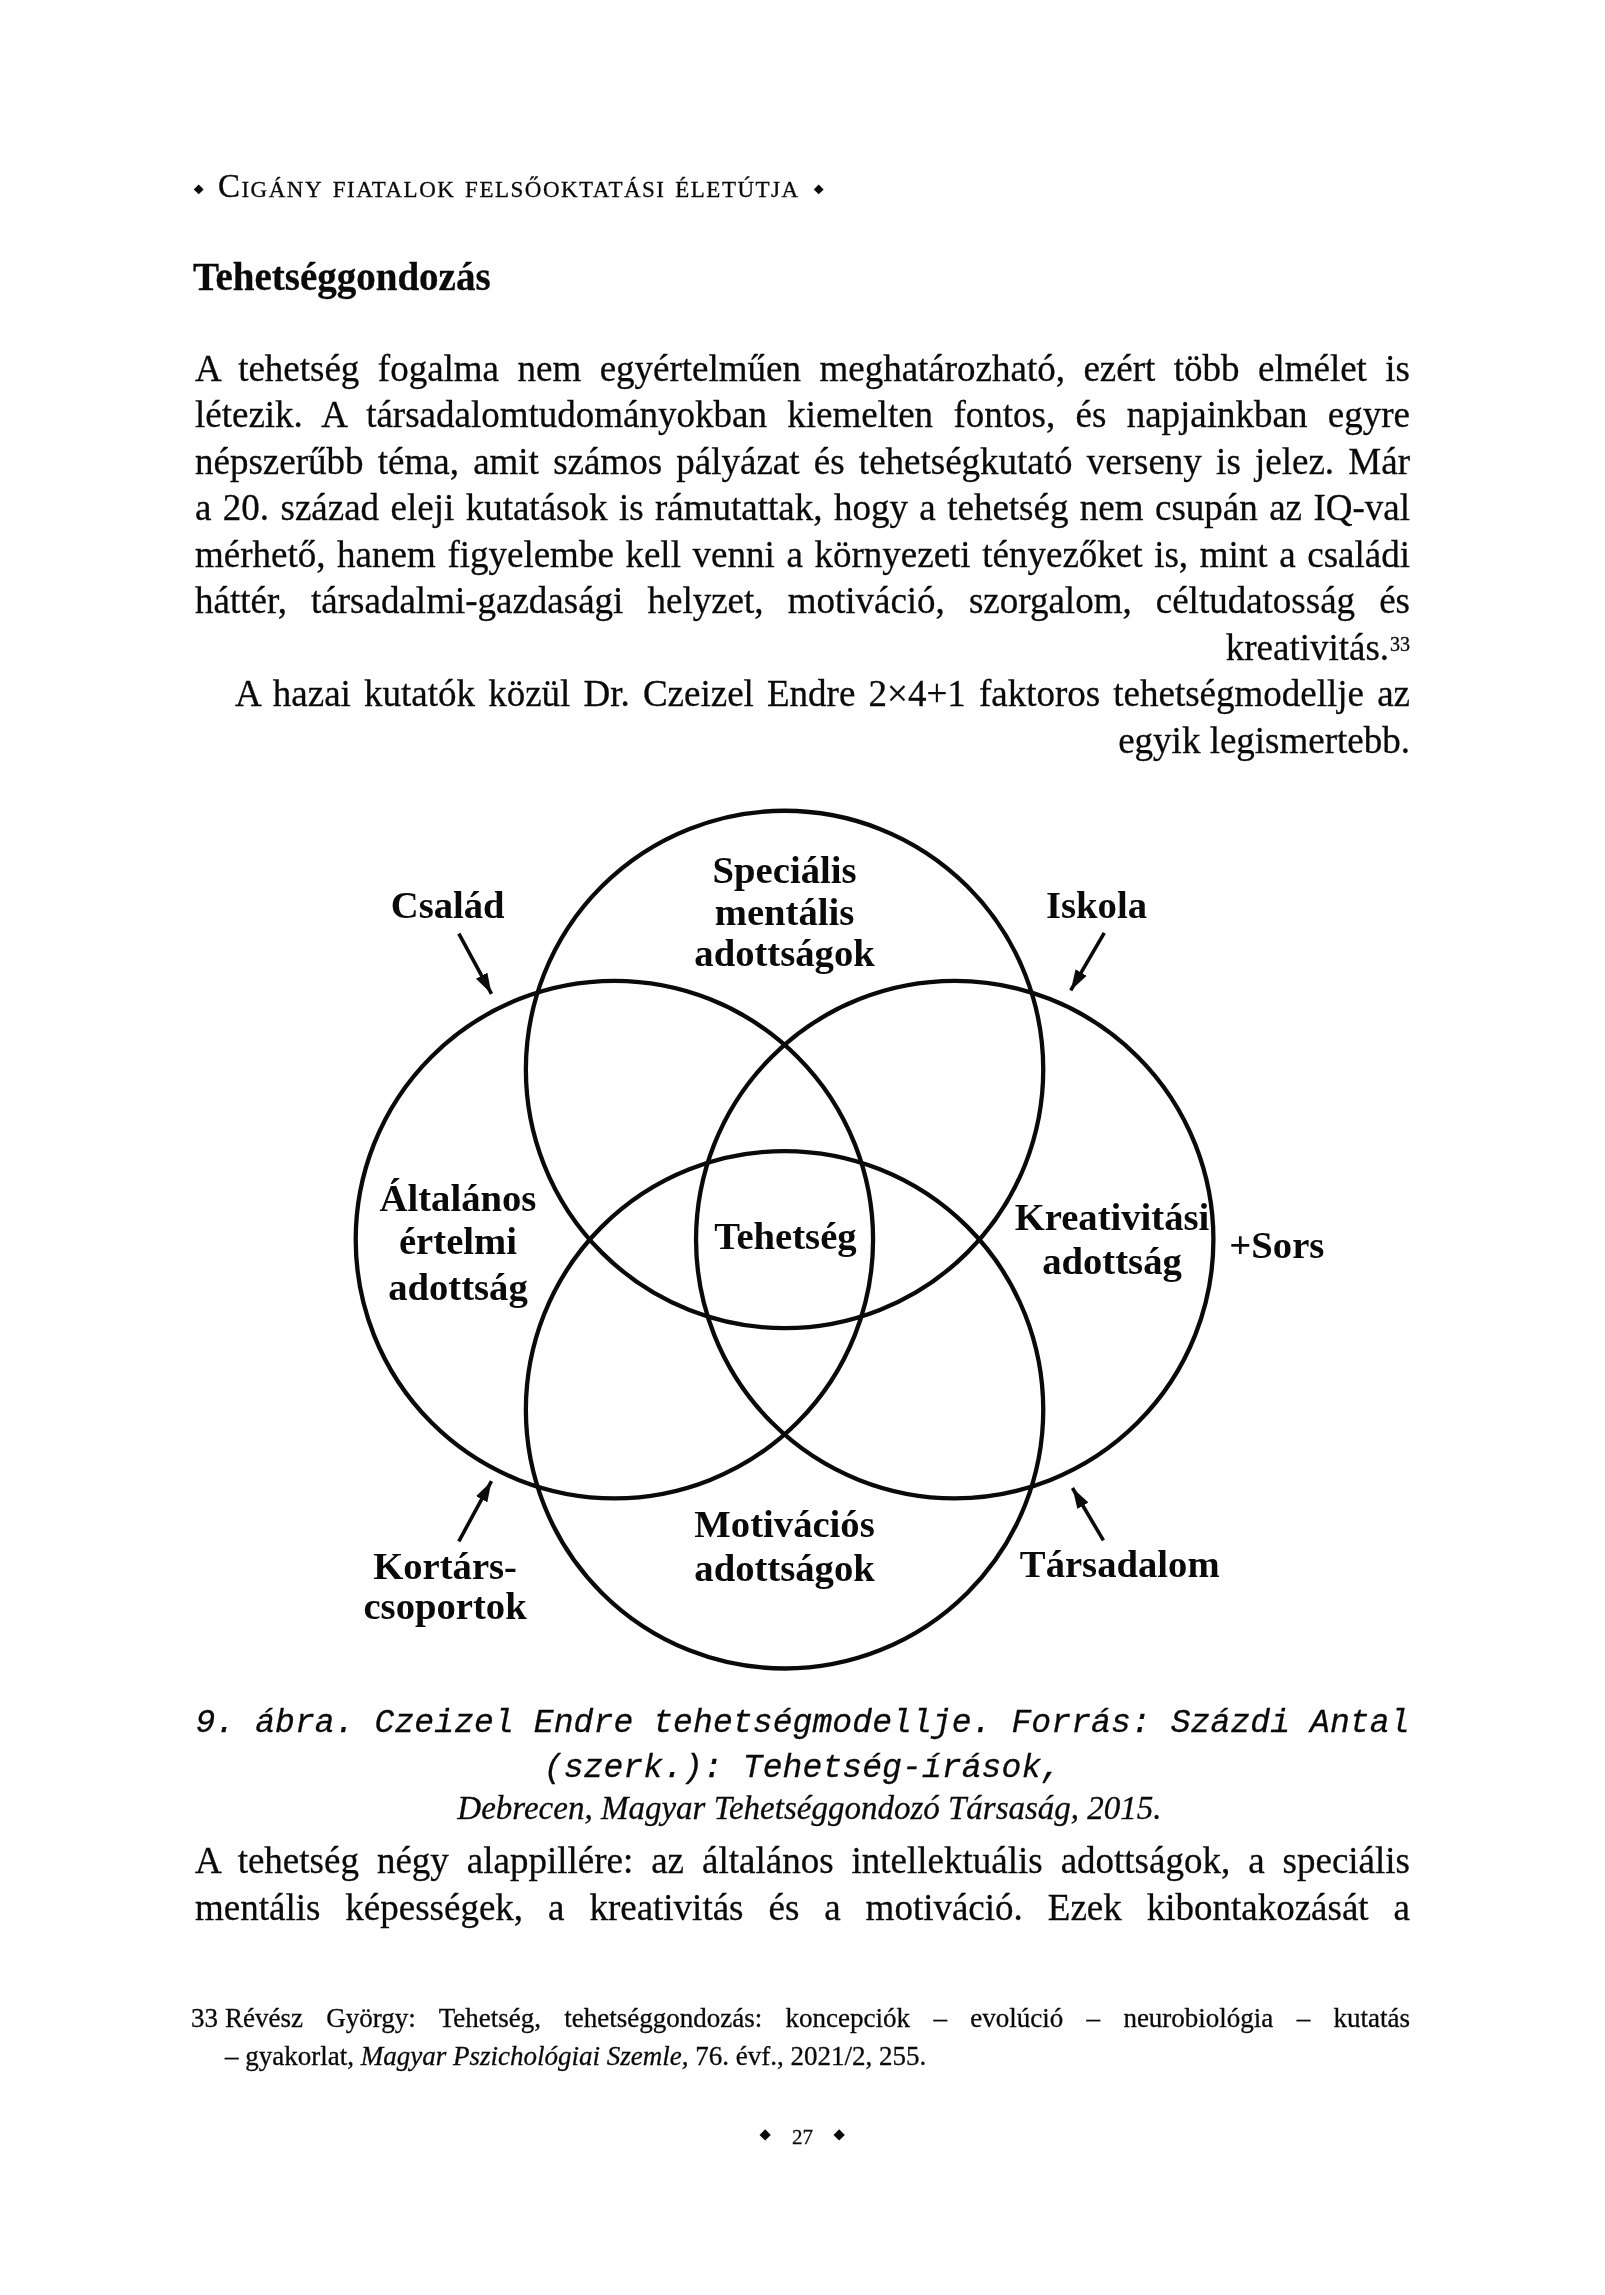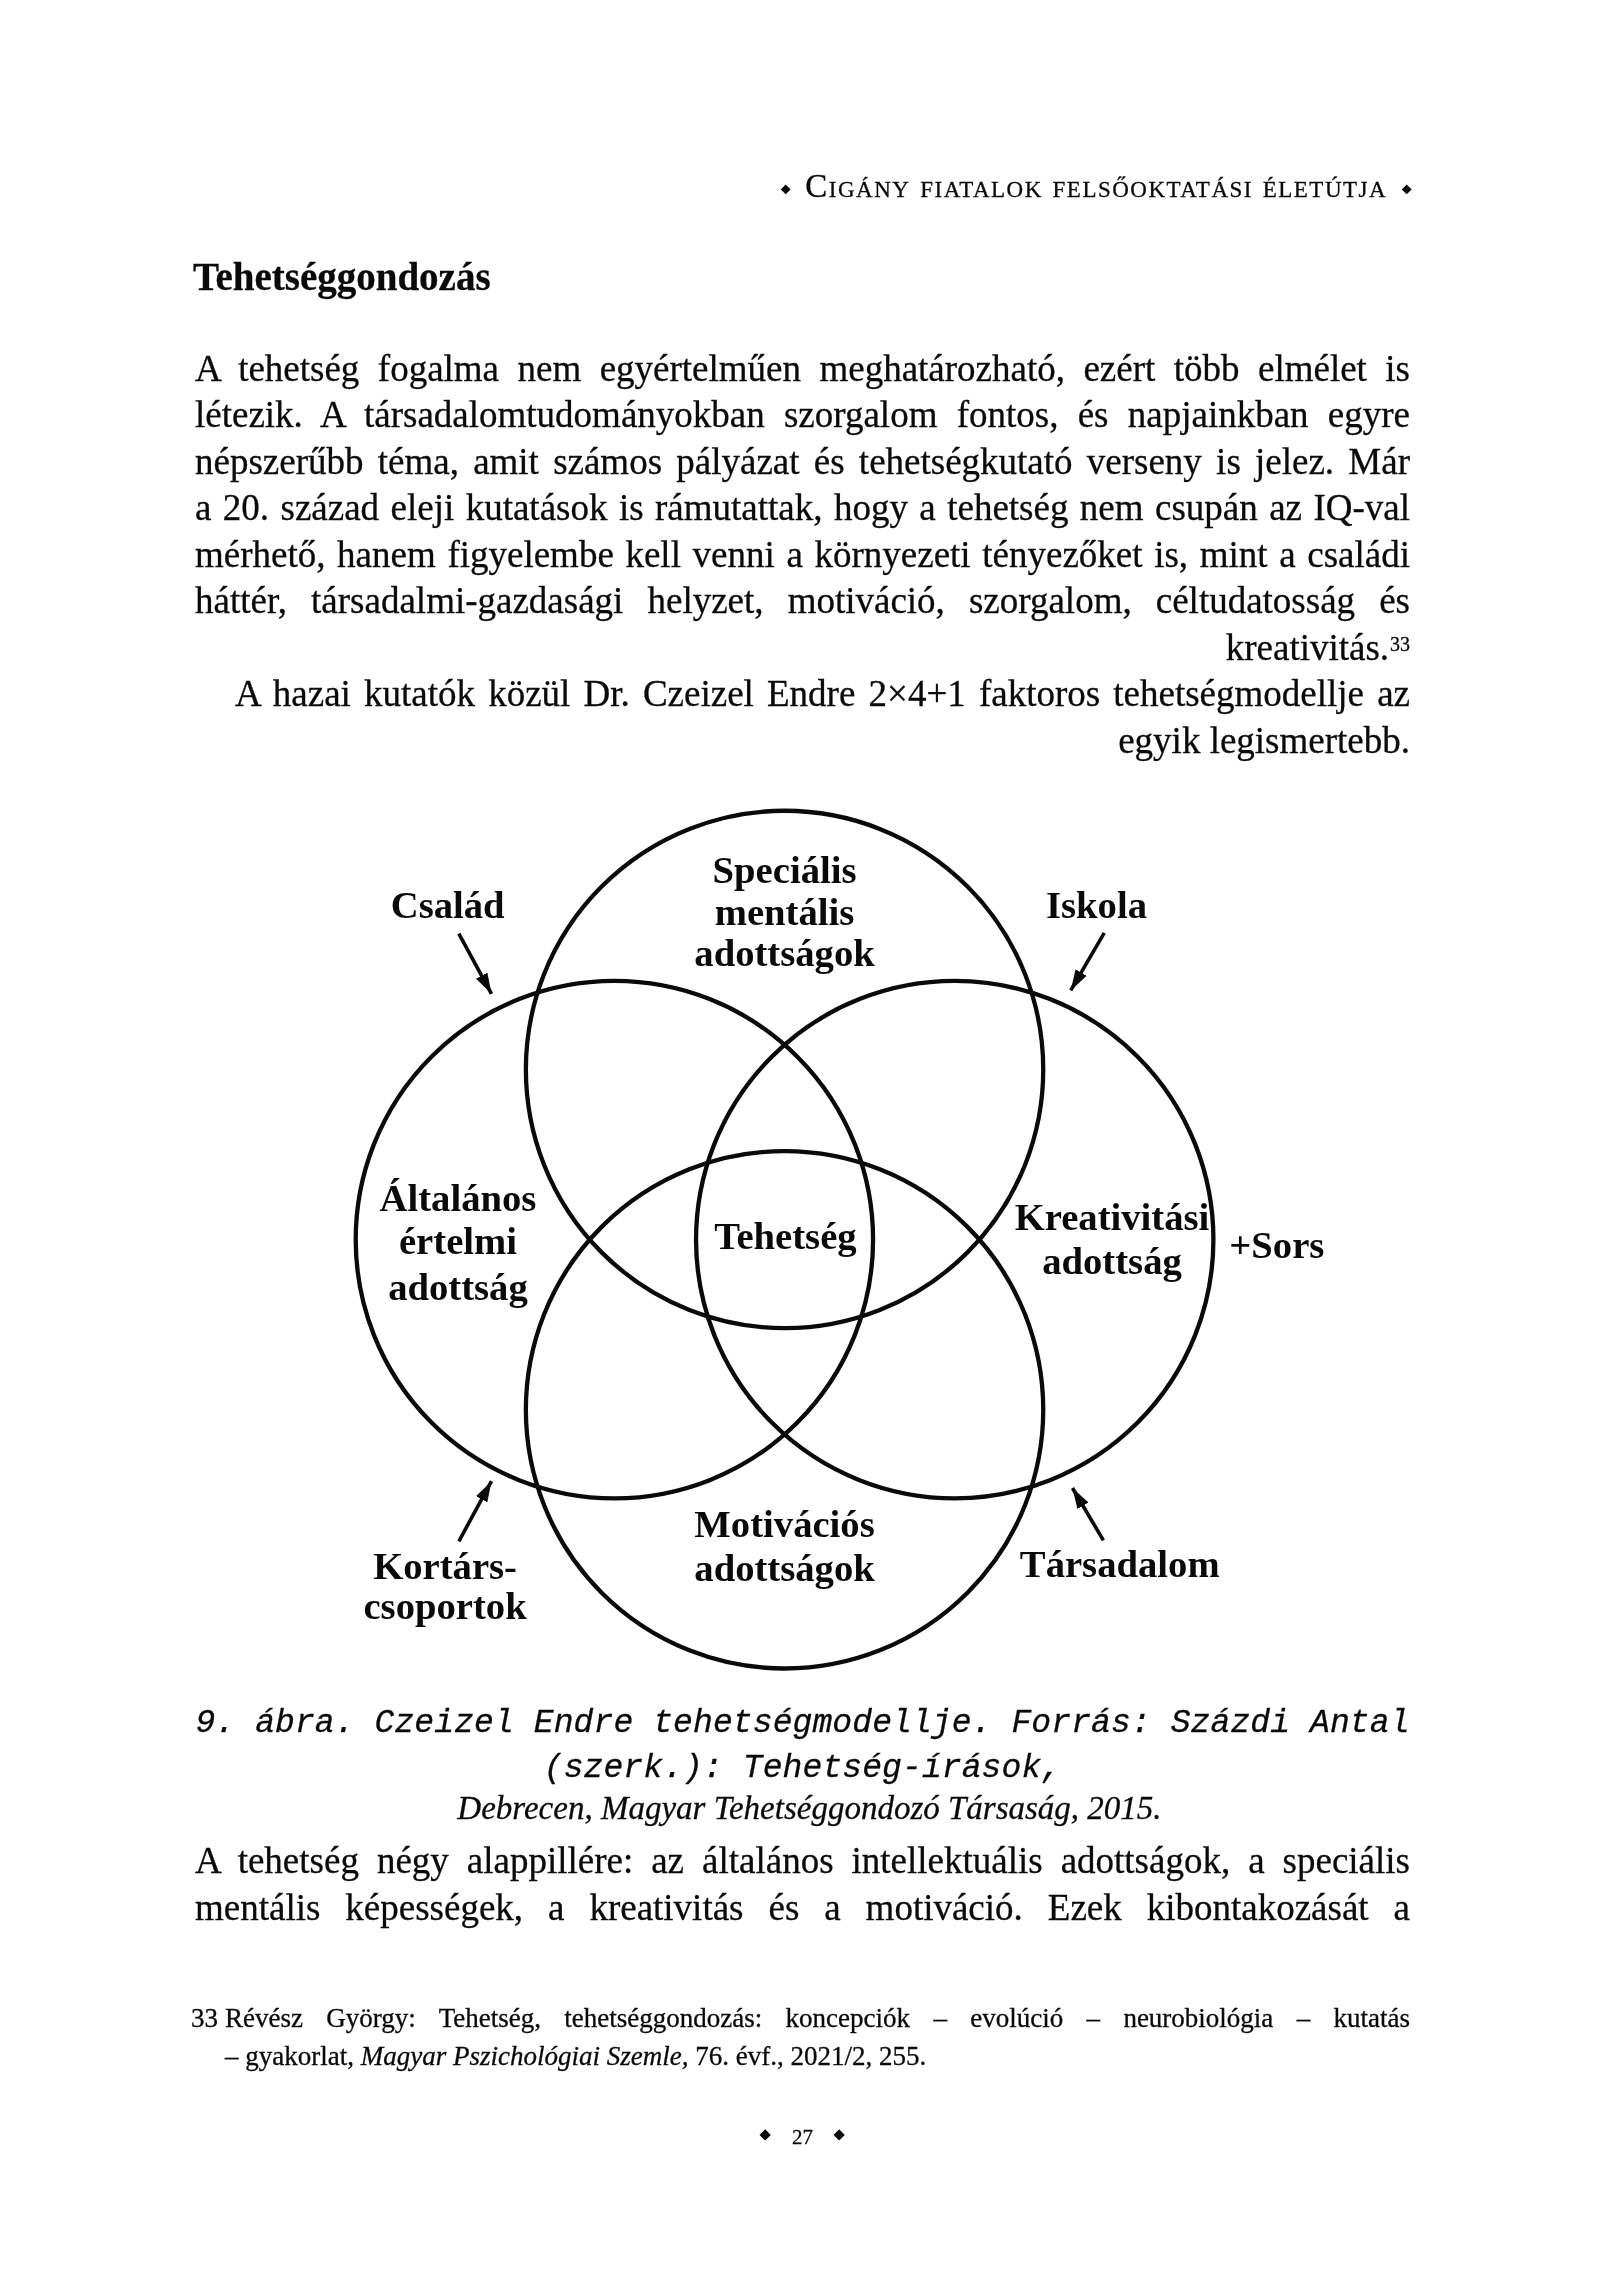--- a/index.html
+++ b/index.html
@@ -11,30 +11,30 @@
 .just{white-space:normal;text-align:justify;text-align-last:justify;font-family:Liberation Serif, serif;}
 .cap{position:absolute;left:195px;width:1215px;text-align:center;font-size:33px;
      line-height:45px;font-style:italic;top:calc(var(--b) - 32px);}
 .fn{position:absolute;font-size:27px;line-height:38px;top:calc(var(--b) - 28px);}
 .dia{display:inline-block;background:#0a0a0a;transform:rotate(45deg);}
 sup.s33{font-size:20px;position:relative;top:-9.5px;margin-left:0.9px;vertical-align:baseline;}
 </style>
 </head>
 <body>
 
-<div class="abs" style="--b:197px;left:195px;width:1215px;text-align:right;top:calc(var(--b) - 31px);
+<div class="abs" style="--b:197px;left:195px;width:1215px;text-align:left;top:calc(var(--b) - 31px);
      font-size:33px;line-height:40px;font-variant:small-caps;letter-spacing:1.5px;">
   <span class="dia" style="width:7.4px;height:7.4px;margin:0 15.5px 3.4px 0;"></span>Cigány fiatalok felsőoktatási életútja<span class="dia" style="width:7.4px;height:7.4px;margin:0 0 3.4px 15.5px;"></span>
 </div>
 
 <div class="abs" style="--b:290px;left:193px;width:1215px;text-align:left;top:calc(var(--b) - 36px);
      font-size:39px;line-height:46px;font-weight:bold;">Tehetséggondozás</div>
 
 <div class="bl just" style="--b:382px;">A tehetség fogalma nem egyértelműen meghatározható, ezért több elmélet is</div>
-<div class="bl just" style="--b:428px;">létezik. A társadalomtudományokban szorgalom fontos, és napjainkban egyre</div>
+<div class="bl just" style="--b:428px;">létezik. A társadalomtudományokban kiemelten fontos, és napjainkban egyre</div>
 <div class="bl just" style="--b:475px;">népszerűbb téma, amit számos pályázat és tehetségkutató verseny is jelez. Már</div>
 <div class="bl just" style="--b:521px;">a 20. század eleji kutatások is rámutattak, hogy a tehetség nem csupán az IQ-val</div>
 <div class="bl just" style="--b:568px;">mérhető, hanem figyelembe kell venni a környezeti tényezőket is, mint a családi</div>
 <div class="bl just" style="--b:614px;">háttér, társadalmi-gazdasági helyzet, motiváció, szorgalom, céltudatosság és</div>
 <div class="bl" style="--b:661px;">kreativitás.<sup class="s33">33</sup></div>
 
 <div class="bl just" style="--b:707px;"><span style="display:inline-block;width:40px;"></span>A hazai kutatók közül Dr. Czeizel Endre 2×4+1 faktoros tehetségmodellje az</div>
 <div class="bl" style="--b:754px;">egyik legismertebb.</div>
 
 <svg class="abs" style="left:327px;top:791px;" width="1032" height="911" viewBox="0 0 1200 1060">

